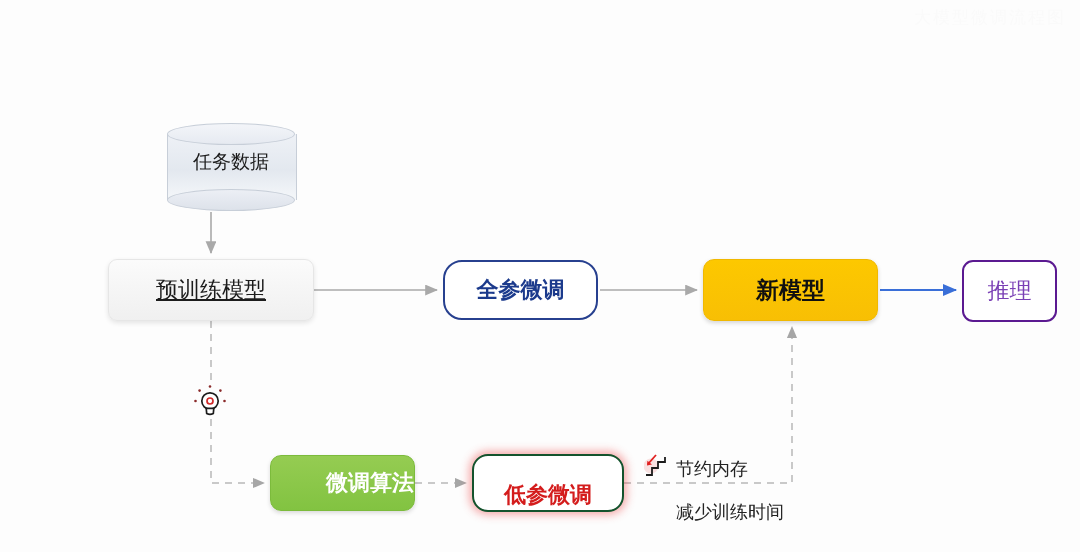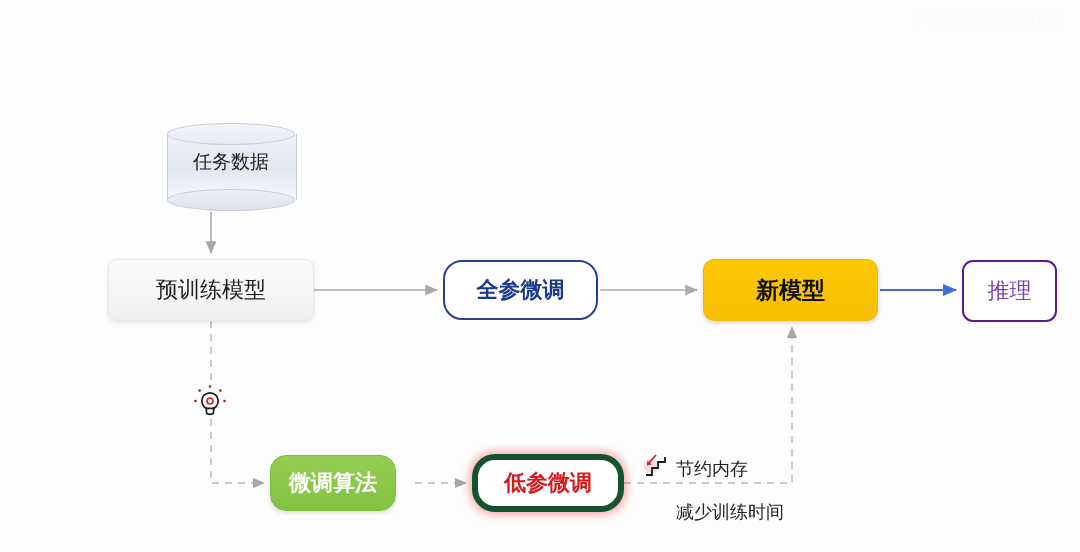--- a/index.html
+++ b/index.html
@@ -113,20 +113,21 @@
     left: 108px;
     top: 259px;
     width: 206px;
     height: 62px;
     border-radius: 9px;
     background: linear-gradient(180deg, #fbfbfb 0%, #f0f0f0 100%);
     border: 1px solid #e6e6e6;
     box-shadow: 0 2px 5px rgba(0,0,0,.10);
     font-size: 22px;
     color: #1c1c1c;
+    text-decoration: underline;
   }
 
   
   #node-full-ft {
     left: 443px;
     top: 260px;
     width: 155px;
     height: 60px;
     border-radius: 19px;
     background: #ffffff;
@@ -161,44 +162,46 @@
     background: #ffffff;
     border: 2px solid #5b1a91;
     font-size: 22px;
     color: #7a3fb5;
   }
 
   
   #node-algorithm {
     left: 270px;
     top: 455px;
-    width: 126px;
+    width: 145px;
     height: 56px;
-    border-radius: 16px;
+    border-radius: 11px;
     background: linear-gradient(180deg, #95cc52 0%, #82c341 100%);
     border: 1px solid #7cbb3c;
     box-shadow: 0 2px 4px rgba(0,0,0,.14);
     font-size: 22px;
     font-weight: bold;
     color: #ffffff;
+    justify-content: flex-end;
   }
 
   
   #node-low-ft {
     left: 472px;
     top: 454px;
     width: 152px;
     height: 58px;
-    border-radius: 23px;
+    border-radius: 16px;
     background: #ffffff;
-    border: 6px solid #14532d;
+    border: 2px solid #14532d;
     box-shadow: 0 0 9px 3px rgba(236, 60, 60, .42);
     font-size: 22px;
     font-weight: bold;
     color: #d41c1c;
+    align-items: flex-end;
   }
 
   
   #icon-lightbulb {
     position: absolute;
     left: 192px;
     top: 383px;
     width: 36px;
     height: 36px;
   }

